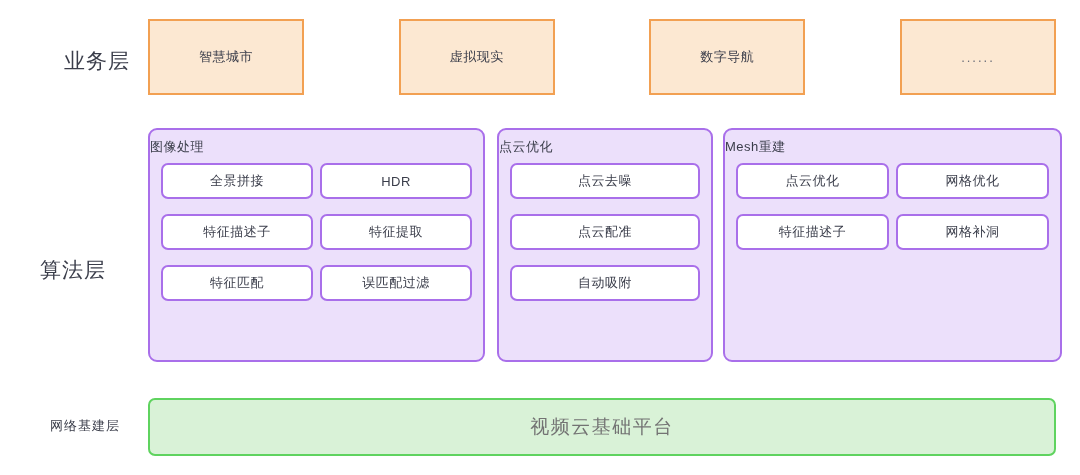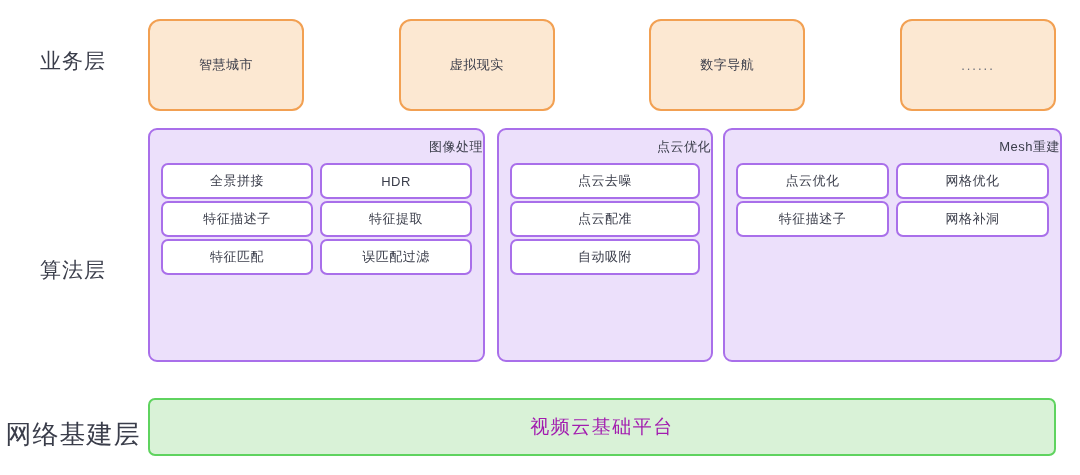--- a/index.html
+++ b/index.html
@@ -15,30 +15,30 @@
   
   .row-label{
     position:absolute;
     left:0;width:146px;
     text-align:center;
     font-size:21px;
     letter-spacing:1px;
     color:#3a3d4a;
     white-space:nowrap;
   }
-  .row-label.small{font-size:26px;}
+  .row-label.small{font-size:13px;padding-left:12px;}
 
   
   .biz-row{position:absolute;left:148px;top:19px;width:908px;height:76px;display:flex;justify-content:space-between;}
   .biz-card{
-    width:156px;height:92px;
+    width:156px;height:76px;
     box-sizing:border-box;
     background:#fce8d2;
     border:2px solid #f2a052;
-    border-radius:12px;
+    border-radius:0;
     display:flex;align-items:center;justify-content:center;
     font-size:13px;
     color:#3a3d4a;
     letter-spacing:.5px;
   }
   .biz-card.dots{letter-spacing:2px;color:#6c6f7a;}
 
   
   .algo-row{position:absolute;left:148px;top:128px;height:234px;width:914px;}
   .algo-group{
@@ -47,29 +47,29 @@
     background:#ece0fb;
     border:2px solid #a96fea;
     border-radius:9px;
   }
   #group-0{left:0px;width:337px;}
   #group-1{left:349px;width:216px;}
   #group-2{left:575px;width:339px;}
 
   .group-title{
     position:absolute;top:8px;left:0;right:0;
-    text-align:right;
+    text-align:left;
     font-size:13px;
     color:#3a3d4a;
     letter-spacing:.5px;
   }
   .group-items{
     position:absolute;top:33px;left:11px;right:11px;
     display:flex;flex-wrap:wrap;
-    gap:2px 7px;
+    gap:15px 7px;
   }
   .algo-item{
     box-sizing:border-box;
     height:36px;
     background:#ffffff;
     border:2px solid #a96fea;
     border-radius:7px;
     display:flex;align-items:center;justify-content:center;
     font-size:13px;
     color:#3a3d4a;
@@ -81,30 +81,30 @@
   
   .net-row{position:absolute;left:148px;top:398px;width:908px;height:58px;}
   .net-card{
     box-sizing:border-box;
     width:100%;height:100%;
     background:#d9f2d7;
     border:2px solid #5fd35f;
     border-radius:7px;
     display:flex;align-items:center;justify-content:center;
     font-size:19px;
-    color:#a21caf;
+    color:#737373;
     letter-spacing:1.5px;
   }
 </style>
 </head>
 <body>
 
 <div class="canvas">
 
-  <div class="row-label" style="top:47px;">业务层</div>
+  <div class="row-label" style="top:47px;padding-left:24px;">业务层</div>
 
   <div class="biz-row">
     <div class="biz-card">
       <span>智慧城市</span>
     </div>
     <div class="biz-card">
       <span>虚拟现实</span>
     </div>
     <div class="biz-card">
       <span>数字导航</span>

